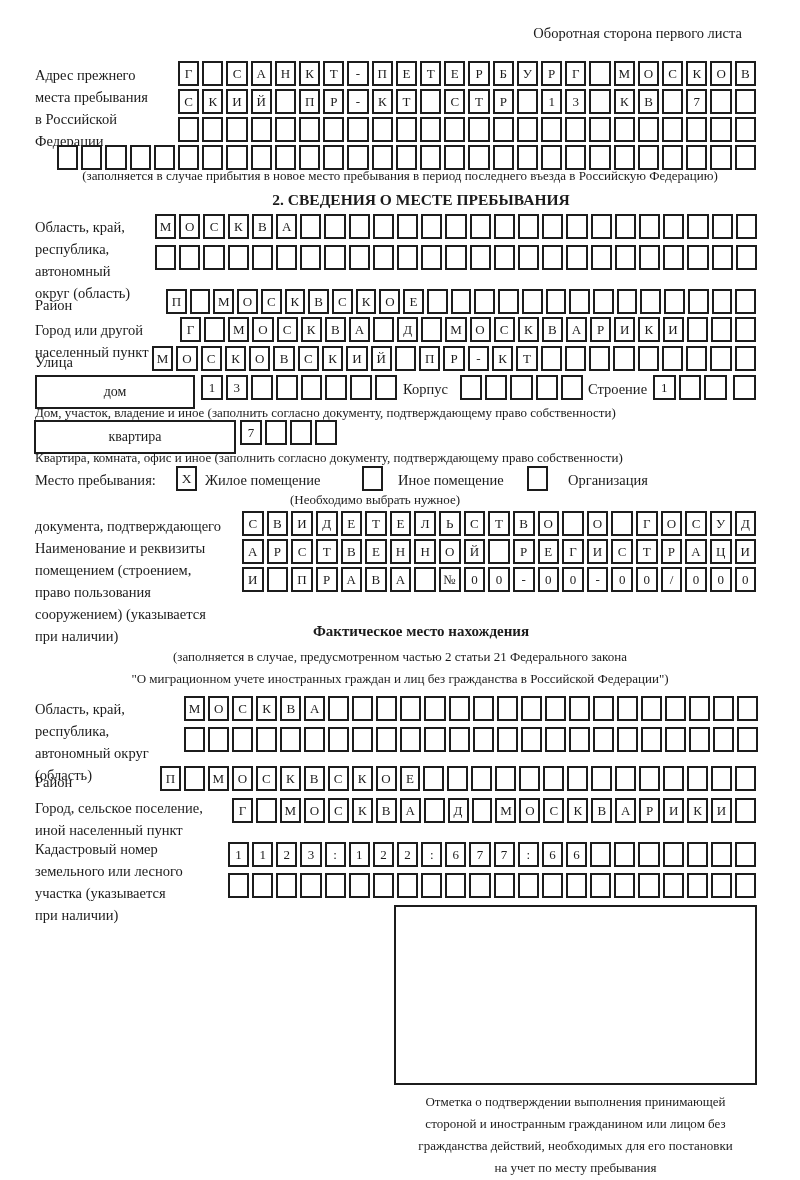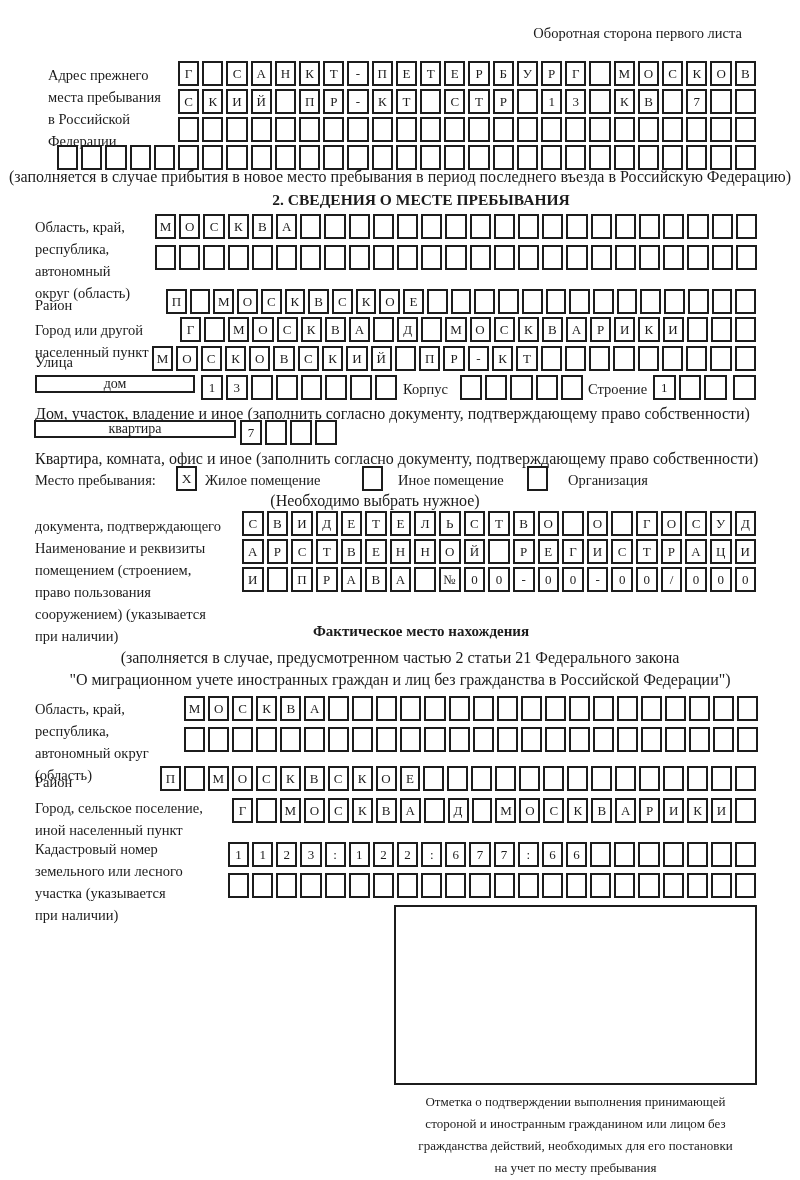--- a/index.html
+++ b/index.html
@@ -3,47 +3,47 @@
 <meta charset="utf-8">
 <style>
   html,body{margin:0;padding:0;background:#ffffff;}
   body{
     width:800px;height:1180px;position:relative;
     font-family:"Liberation Serif","DejaVu Serif",serif;
     color:#1b1b1b;overflow:hidden;
   }
   .abs{position:absolute;}
   .lbl{font-size:14.5px;line-height:22px;white-space:nowrap;}
-  .cap{font-size:16px;white-space:nowrap;}
+  .cap{font-size:13px;white-space:nowrap;}
   .center{text-align:center;width:800px;left:0;}
   .bold{font-weight:bold;padding-left:21px;}
   .boxrow{display:flex;gap:3px;}
   .cell{
     flex:1;height:25px;box-sizing:border-box;border:2px solid #1c1c1c;
     display:flex;align-items:center;justify-content:center;
     font-size:13px;line-height:13px;background:#fff;
   }
   .widebox{
-    box-sizing:border-box;border:2px solid #1c1c1c;height:18px;
+    box-sizing:border-box;border:2px solid #1c1c1c;height:34px;
     display:flex;align-items:center;justify-content:center;
     font-size:14px;background:#fff;
   }
   .chk{
     box-sizing:border-box;border:2px solid #1c1c1c;width:21px;height:25px;
     display:flex;align-items:center;justify-content:center;font-size:13.5px;background:#fff;
   }
   .bigbox{box-sizing:border-box;border:2px solid #1c1c1c;background:#fff;}
   .cap-multiline{font-size:13px;line-height:22px;text-align:center;}
 </style>
 </head>
 <body>
 
 <div class="abs lbl" style="top:22px;right:58px;">Оборотная сторона первого листа</div>
 
-<div class="abs" style="left:48px;top:64px;">
+<div class="abs" style="left:35px;top:64px;">
   <div class="lbl">Адрес прежнего</div>
   <div class="lbl">места пребывания</div>
   <div class="lbl">в Российской</div>
   <div class="lbl">Федерации</div>
 </div>
 <div class="abs boxrow" style="left:178px;top:61px;width:578px;">
     <span class="cell">Г</span>
     <span class="cell"></span>
     <span class="cell">С</span>
     <span class="cell">А</span>

